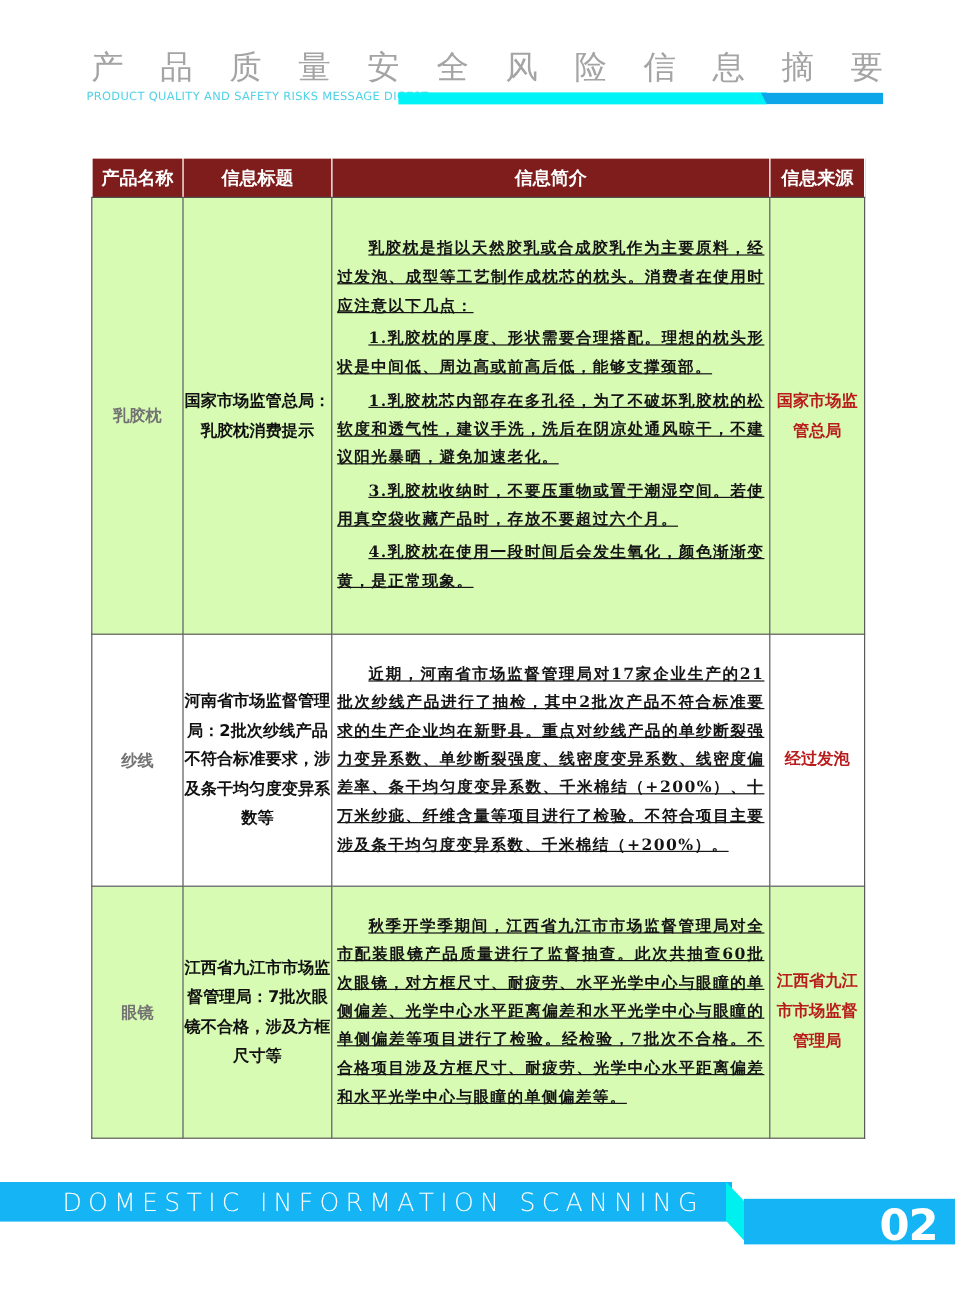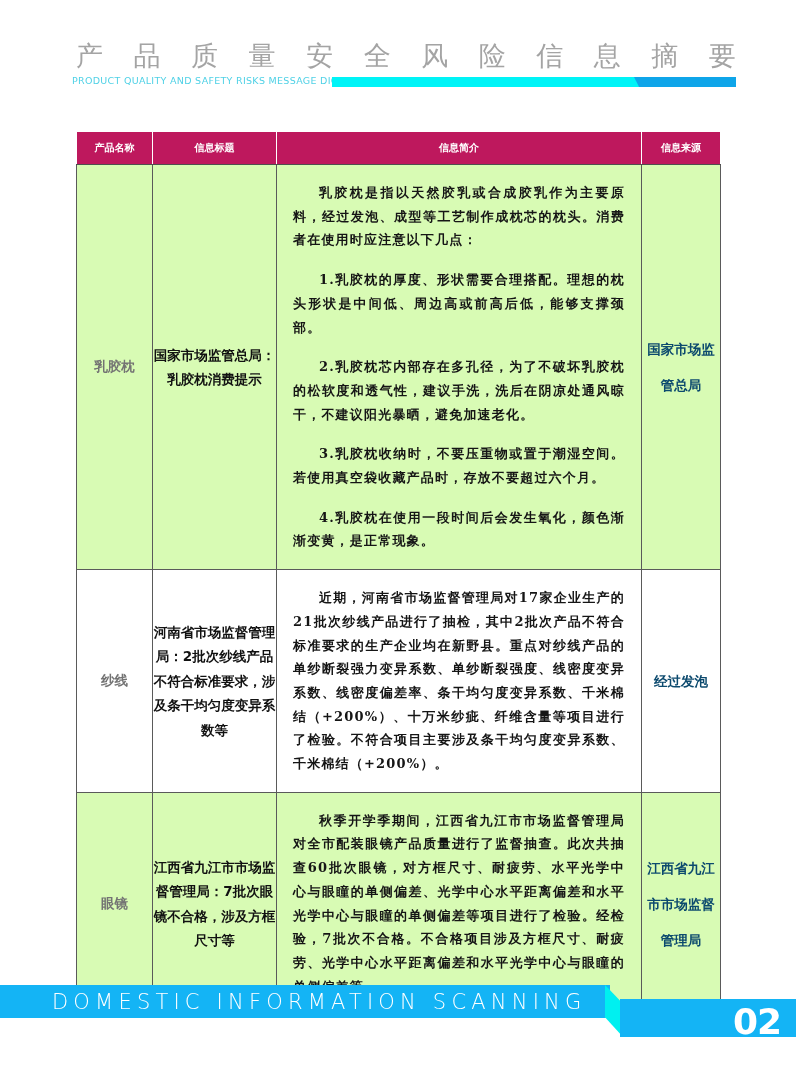--- a/index.html
+++ b/index.html
@@ -9,33 +9,33 @@
               font-family:"DejaVu Sans", sans-serif; font-size:27px; color:#a4a4a4; font-weight:300; letter-spacing:0; }
   .title-cn span { display:inline-block; }
   .title-en { position:absolute; left:72px; top:75px; font-family:"DejaVu Sans", sans-serif; font-size:9.5px;
               color:#4fd1e6; letter-spacing:0.3px; white-space:nowrap; }
   .title-bar-cyan { position:absolute; left:332px; top:77px; width:307px; height:10px; background:#00f4f7; }
   .title-bar-blue { position:absolute; left:634px; top:77px; width:102px; height:10px; background:#0ea5e9;
                     clip-path:polygon(0 0,100% 0,100% 100%,5% 100%); }
 
   table.digest { position:absolute; left:76px; top:131px; border-collapse:collapse; width:644px; table-layout:fixed;
                  font-family:"DejaVu Serif", serif; }
-  table.digest th { background:#be185d; color:#ffffff; font-family:"DejaVu Sans", sans-serif; font-weight:bold;
-                    font-size:10px; height:32px; border:1px solid #ffffff; border-bottom:1px solid #4f4f4f; padding:0; }
+  table.digest th { background:#7f1d1d; color:#ffffff; font-family:"DejaVu Sans", sans-serif; font-weight:bold;
+                    font-size:15px; height:32px; border:1px solid #ffffff; border-bottom:1px solid #4f4f4f; padding:0; }
   table.digest td { border:1px solid #5a5a5a; vertical-align:middle; padding:0; }
   tr.green td { background:#d8fbb4; }
   tr.white td { background:#ffffff; }
   td.name { text-align:center; font-family:"DejaVu Sans", sans-serif; font-weight:bold; font-size:13.5px; color:#737373; }
   td.ttl { text-align:center; font-family:"DejaVu Sans", sans-serif; font-weight:bold; font-size:13.5px; color:#111;
            line-height:24.5px; padding:0 8px;margin-top:22px; }
-  td.src { text-align:center; font-family:"DejaVu Sans", sans-serif; font-weight:bold; font-size:13.5px; color:#0c4a6e;
-           line-height:36px; padding:0 6px; }
+  td.src { text-align:center; font-family:"DejaVu Sans", sans-serif; font-weight:bold; font-size:13.5px; color:#b91c1c;
+           line-height:25px; padding:0 6px; }
   td.desc { padding:4px 8px 6px 9px; font-size:13px; font-weight:bold; color:#151515; line-height:23.7px;
             text-align:justify; letter-spacing:1.2px; }
-  td.desc p { margin:16px; text-indent:2em; }
+  td.desc p { margin:4px; text-indent:2em;text-decoration:underline; }
 
   .footer-bar { position:absolute; left:0; top:985px; width:610px; height:33px; background:#14b4f5; }
   .footer-text { position:absolute; left:52px; top:990px; font-family:"DejaVu Sans", sans-serif; font-size:21px;
                  color:#ffffff; letter-spacing:5.2px; white-space:nowrap; font-weight:300; }
   .footer-cyan { position:absolute; left:605px; top:985px; width:20px; height:52px; background:#00f0f0;
                  clip-path:polygon(0 0,100% 40%,100% 100%,90% 100%,0 62%); }
   .footer-tab { position:absolute; left:620px; top:999px; width:176px; height:38px; background:#14b4f5; }
   .footer-cn { position:absolute; left:625px; top:1018px; font-family:"DejaVu Sans", sans-serif; font-size:12px;
                color:#ffffff; font-weight:bold; white-space:nowrap;margin-top:40px; }
   .footer-num { position:absolute; left:733px; top:1008px; font-family:"DejaVu Sans", sans-serif; font-size:36px;
@@ -77,21 +77,21 @@
       <th>信息来源</th>
     </tr>
   </thead>
   <tbody>
     <tr class="green" style="height:364px">
       <td class="name">乳胶枕</td>
       <td class="ttl">国家市场监管总局：乳胶枕消费提示</td>
       <td class="desc">
         <p>乳胶枕是指以天然胶乳或合成胶乳作为主要原料，经过发泡、成型等工艺制作成枕芯的枕头。消费者在使用时应注意以下几点：</p>
         <p>1.乳胶枕的厚度、形状需要合理搭配。理想的枕头形状是中间低、周边高或前高后低，能够支撑颈部。</p>
-        <p>2.乳胶枕芯内部存在多孔径，为了不破坏乳胶枕的松软度和透气性，建议手洗，洗后在阴凉处通风晾干，不建议阳光暴晒，避免加速老化。</p>
+        <p>1.乳胶枕芯内部存在多孔径，为了不破坏乳胶枕的松软度和透气性，建议手洗，洗后在阴凉处通风晾干，不建议阳光暴晒，避免加速老化。</p>
         <p>3.乳胶枕收纳时，不要压重物或置于潮湿空间。若使用真空袋收藏产品时，存放不要超过六个月。</p>
         <p>4.乳胶枕在使用一段时间后会发生氧化，颜色渐渐变黄，是正常现象。</p>
       </td>
       <td class="src">国家市场监管总局</td>
     </tr>
     <tr class="white" style="height:210px">
       <td class="name">纱线</td>
       <td class="ttl">河南省市场监督管理局：2批次纱线产品不符合标准要求，涉及条干均匀度变异系数等</td>
       <td class="desc">
         <p>近期，河南省市场监督管理局对17家企业生产的21批次纱线产品进行了抽检，其中2批次产品不符合标准要求的生产企业均在新野县。重点对纱线产品的单纱断裂强力变异系数、单纱断裂强度、线密度变异系数、线密度偏差率、条干均匀度变异系数、千米棉结（+200%）、十万米纱疵、纤维含量等项目进行了检验。不符合项目主要涉及条干均匀度变异系数、千米棉结（+200%）。</p>

